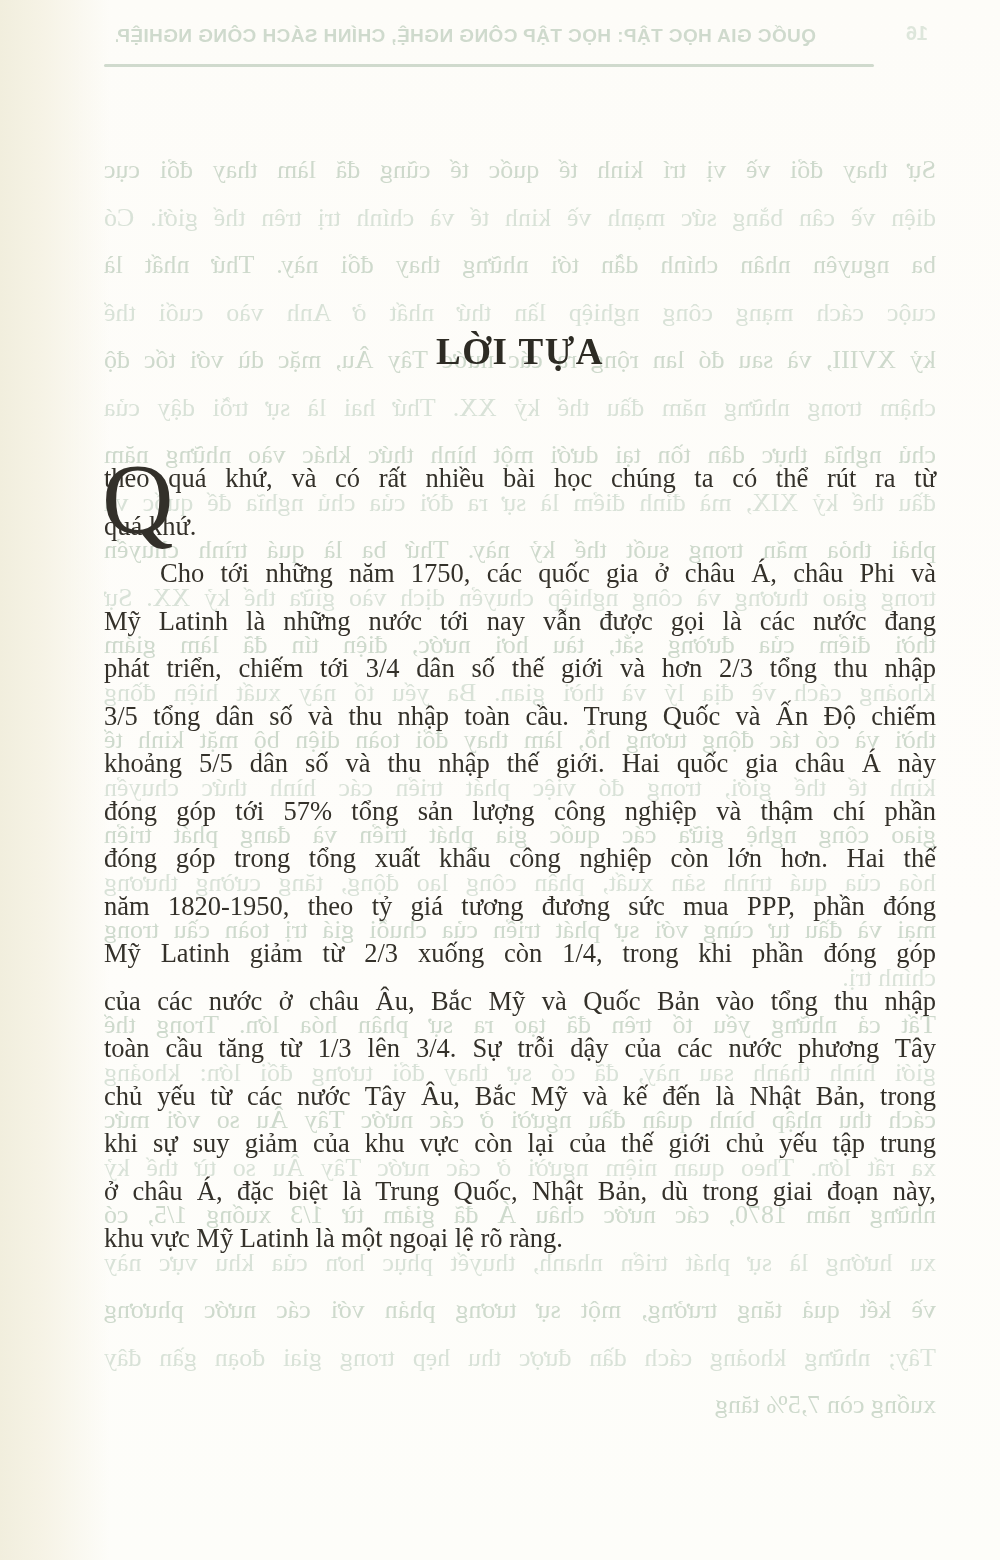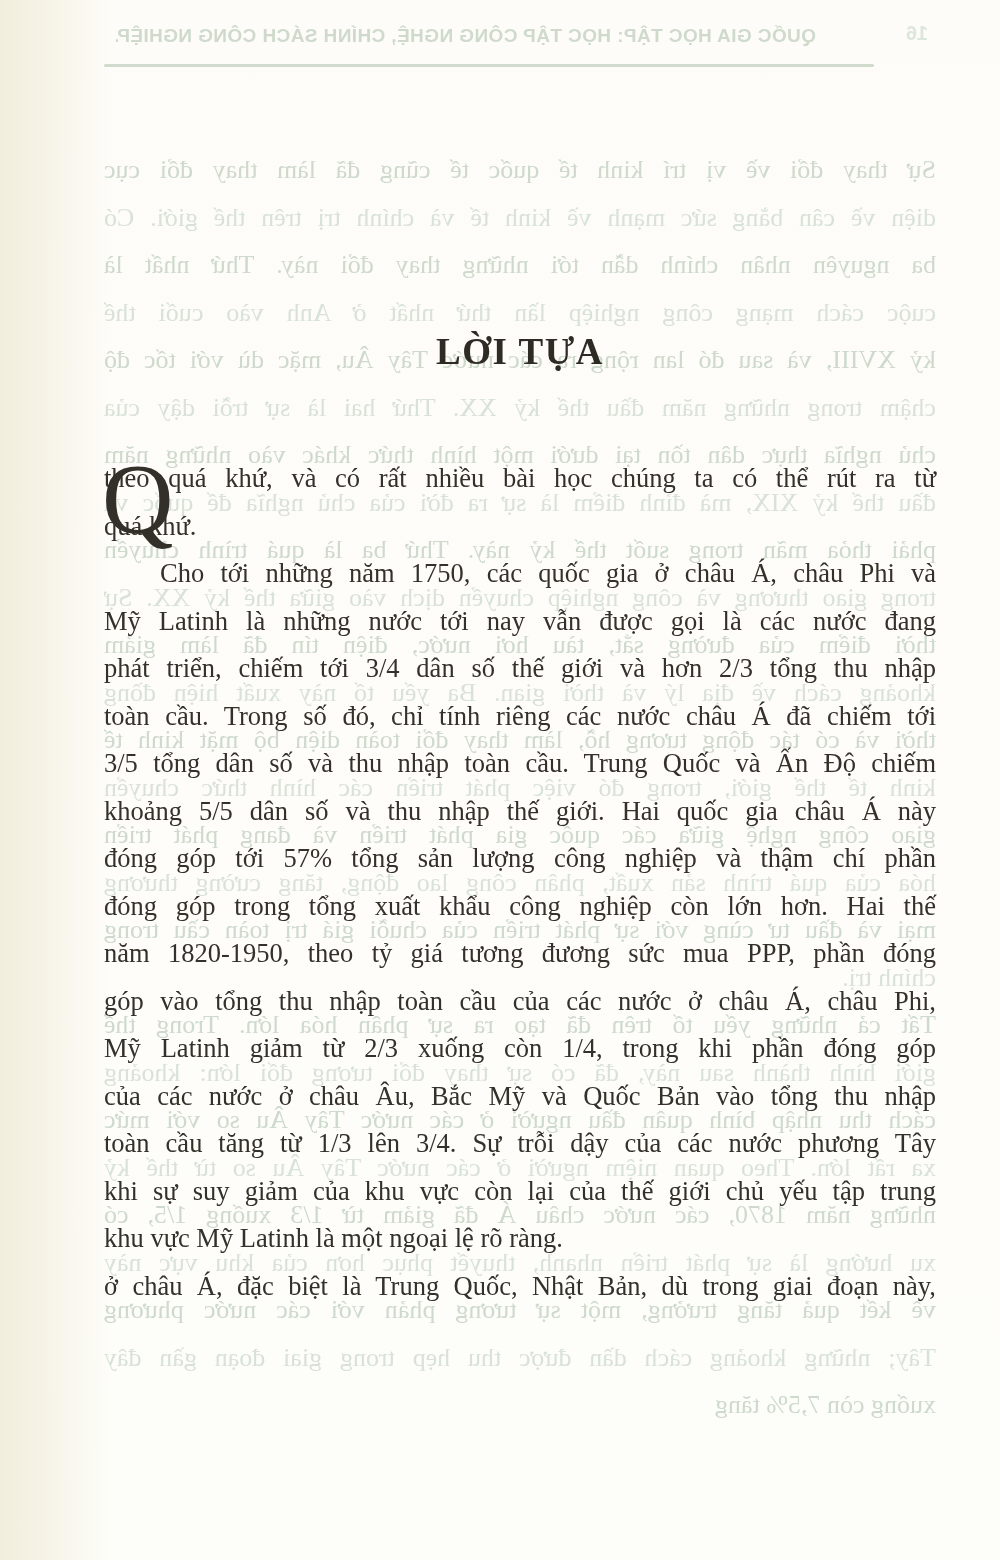--- a/index.html
+++ b/index.html
@@ -120,29 +120,28 @@
       <span class="dropcap">Q</span>
       <div class="line">theo quá khứ, và có rất nhiều bài học chúng ta có thể rút ra từ</div>
       <div class="line last">quá khứ.</div>
     </div>
 
     <div class="para para2">
 
     <div class="line first">Cho tới những năm 1750, các quốc gia ở châu Á, châu Phi và</div>
         <div class="line">Mỹ Latinh là những nước tới nay vẫn được gọi là các nước đang</div>
         <div class="line">phát triển, chiếm tới 3/4 dân số thế giới và hơn 2/3 tổng thu nhập</div>
-        <div class="line">toàn cầu. Trong số đó, chỉ tính riêng các nước châu Á đã chiếm tới</div>
         <div class="line">3/5 tổng dân số và thu nhập toàn cầu. Trung Quốc và Ấn Độ chiếm</div>
         <div class="line">khoảng 5/5 dân số và thu nhập thế giới. Hai quốc gia châu Á này</div>
         <div class="line">đóng góp tới 57% tổng sản lượng công nghiệp và thậm chí phần</div>
         <div class="line">đóng góp trong tổng xuất khẩu công nghiệp còn lớn hơn. Hai thế</div>
         <div class="line">năm 1820-1950, theo tỷ giá tương đương sức mua PPP, phần đóng</div>
-        <div class="line">góp vào tổng thu nhập toàn cầu của các nước ở châu Á, châu Phi,</div>
         <div class="line">Mỹ Latinh giảm từ 2/3 xuống còn 1/4, trong khi phần đóng góp</div>
         <div class="line">của các nước ở châu Âu, Bắc Mỹ và Quốc Bản vào tổng thu nhập</div>
         <div class="line">toàn cầu tăng từ 1/3 lên 3/4. Sự trỗi dậy của các nước phương Tây</div>
+        <div class="line">chủ yếu từ các nước Tây Âu, Bắc Mỹ và kế đến là Nhật Bản, trong</div>
         <div class="line">khi sự suy giảm của khu vực còn lại của thế giới chủ yếu tập trung</div>
+        <div class="line">ở châu Á, đặc biệt là Trung Quốc, Nhật Bản, dù trong giai đoạn này,</div>
         <div class="line last">khu vực Mỹ Latinh là một ngoại lệ rõ ràng.</div>
-        <div class="line">ở châu Á, đặc biệt là Trung Quốc, Nhật Bản, dù trong giai đoạn này,</div>
       </div>
 
   </div>
 </div>
 
 </body></html>

